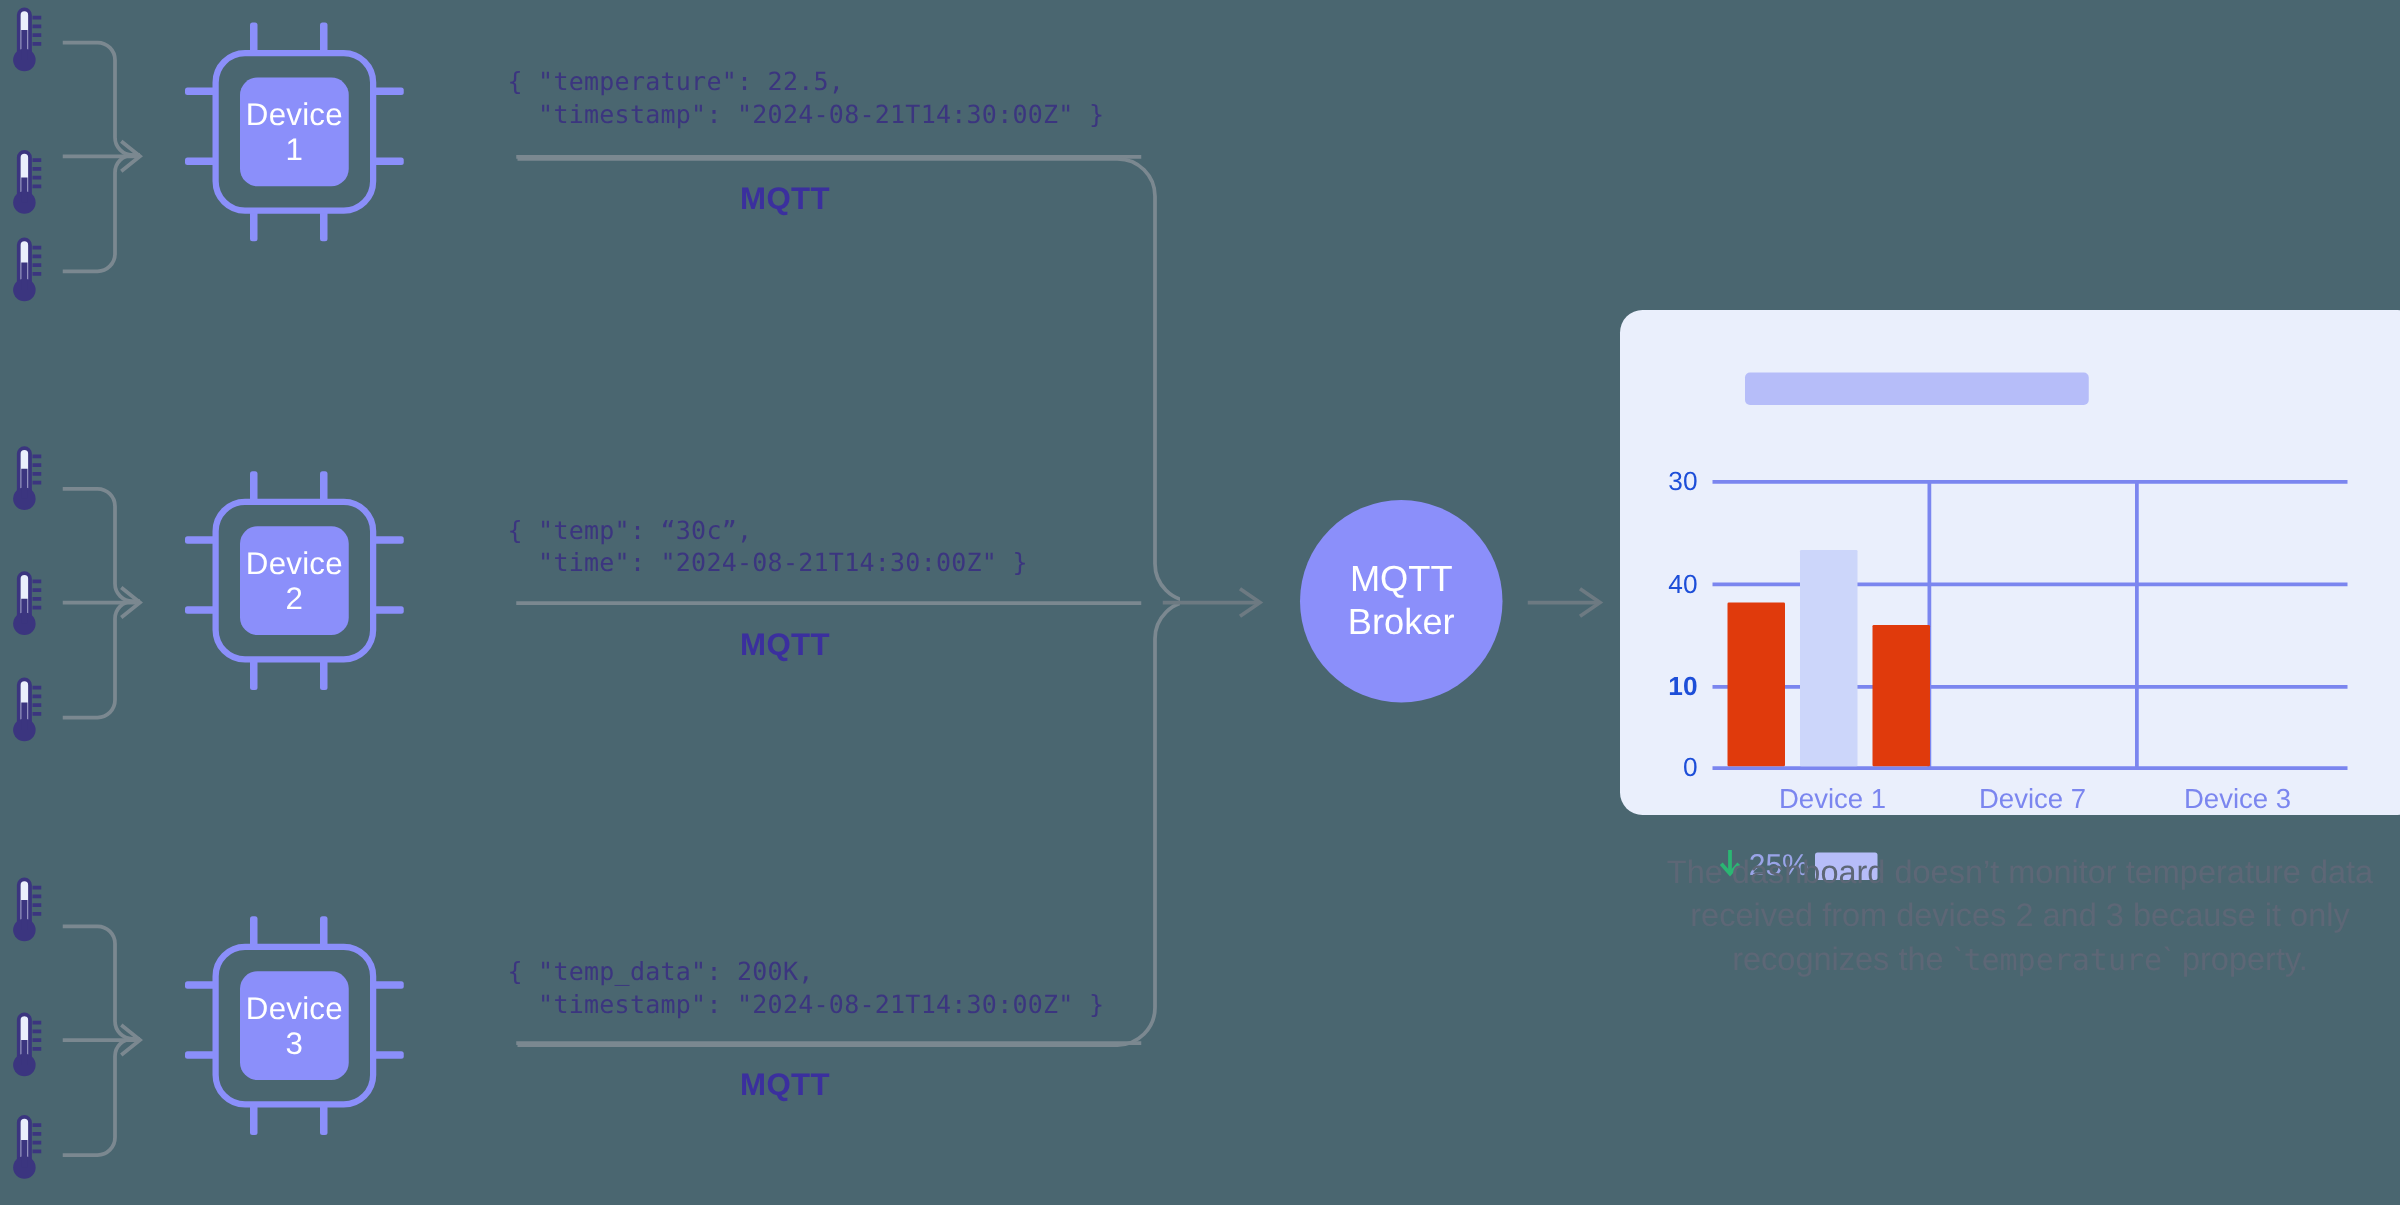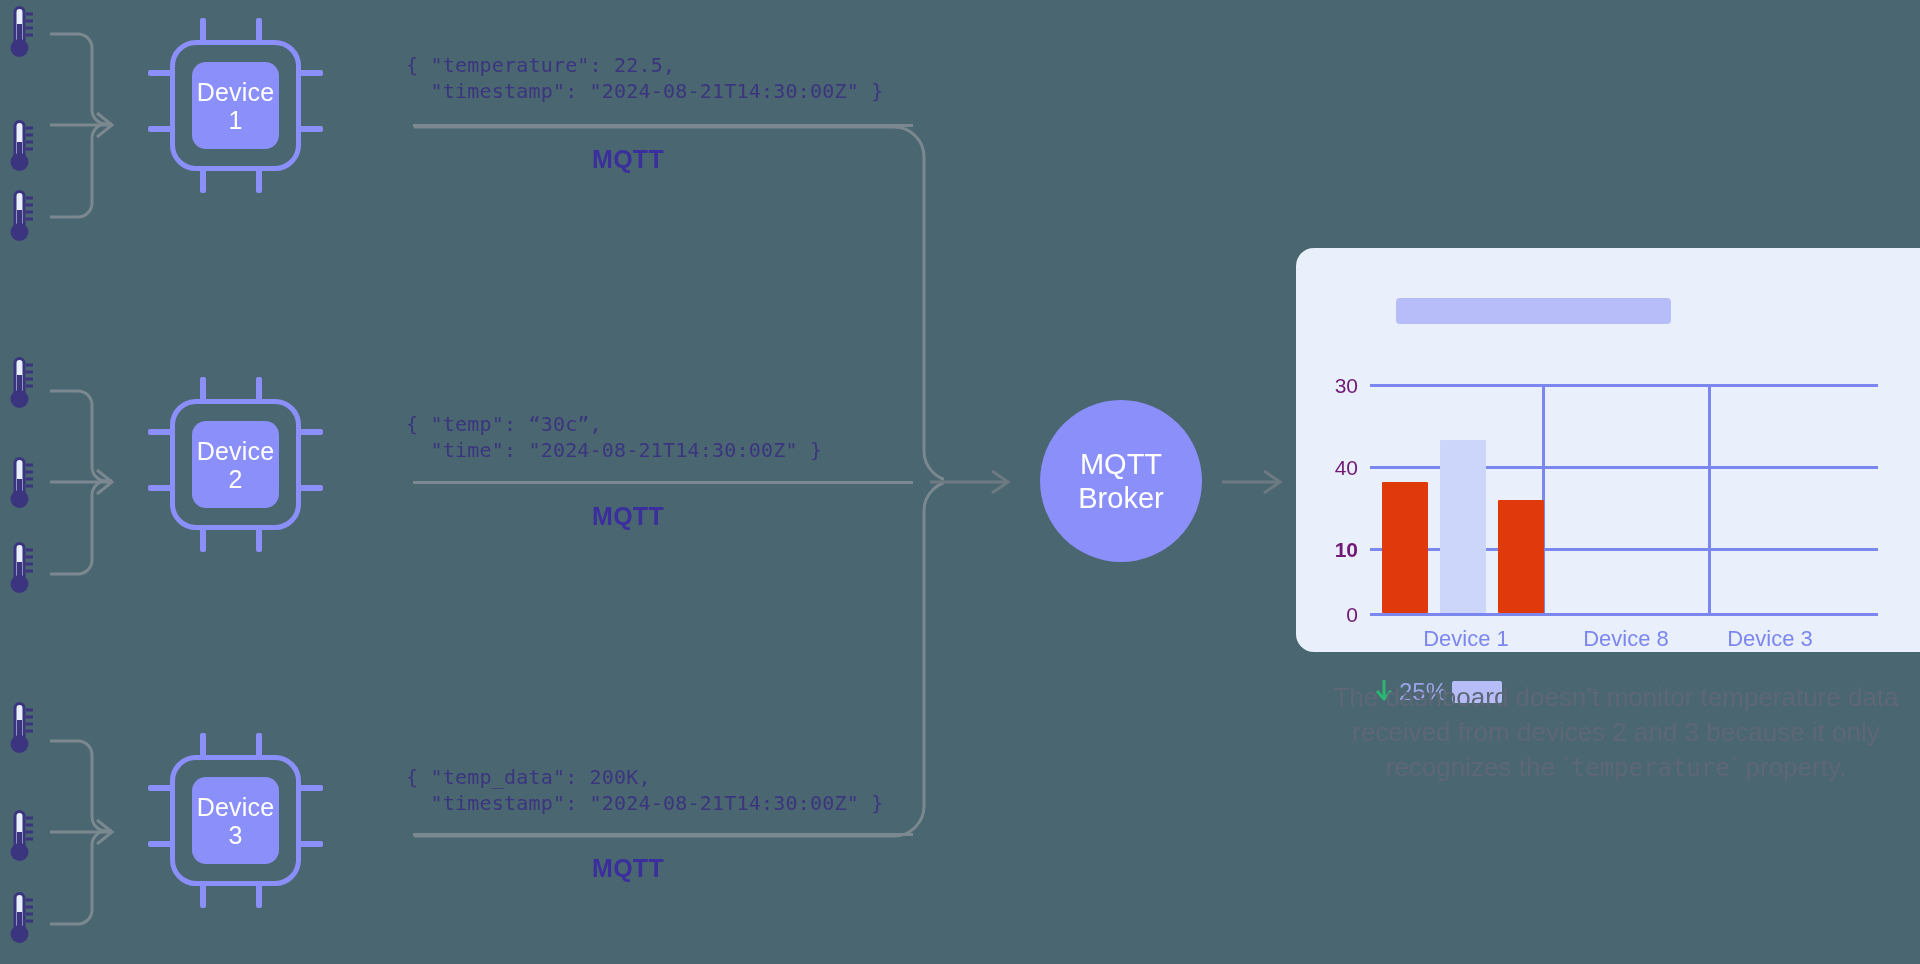--- a/index.html
+++ b/index.html
@@ -75,21 +75,21 @@
 
   
   .dash{
     position:absolute;
     background:#eaeffc;border-radius:18px;
   }
   .dash-titlebar{
     position:absolute;background:#b6bdf9;border-radius:4px;
   }
   .ytick{
-    position:absolute;color:#701a75;font-size:21px;text-align:right;width:42px;
+    position:absolute;color:#1d4ed8;font-size:21px;text-align:right;width:42px;
   }
   .gridline{position:absolute;background:#7b86ef;height:2.6px;}
   .axisline{position:absolute;background:#7b86ef;}
   .vsep{position:absolute;background:#7b86ef;width:2.6px;}
   .bar{position:absolute;border-radius:1px;}
   .xlabel{
     position:absolute;color:#7b86ef;font-size:22px;text-align:center;
   }
   .delta{
     position:absolute;display:flex;align-items:center;gap:5px;
@@ -378,22 +378,22 @@
     <div class="axisline" style="left:74px;top:365px;width:508px;height:3px;"></div>
 
     <div class="vsep" style="left:246px;top:136px;height:232px;"></div>
     <div class="vsep" style="left:412px;top:136px;height:232px;"></div>
 
     <div class="bar" style="left:86px;top:234px;width:46px;height:131px;background:#e03a0c;"></div>
     <div class="bar" style="left:144px;top:192px;width:46px;height:173px;background:#ccd6fa;"></div>
     <div class="bar" style="left:202px;top:252px;width:46px;height:113px;background:#e03a0c;"></div>
 
     <div class="xlabel" style="left:90px;top:378px;width:160px;">Device 1</div>
-    <div class="xlabel" style="left:250px;top:378px;width:160px;">Device 8</div>
-    <div class="xlabel" style="left:394px;top:378px;width:160px;text-align:center;">Device 3</div>
+    <div class="xlabel" style="left:250px;top:378px;width:160px;">Device 7</div>
+    <div class="xlabel" style="left:414px;top:378px;width:160px;text-align:center;">Device 3</div>
 
     <div class="delta" style="left:78px;top:430px;">
       <span>
         <svg width="20" height="24" viewBox="0 0 20 24">
             <g stroke="#2bb673" stroke-width="3" fill="none">
           <path d="M10 2 V20"></path>
               <path d="M3 13 L10 21 L17 13"></path>
         </g>
           </svg>
       </span>

